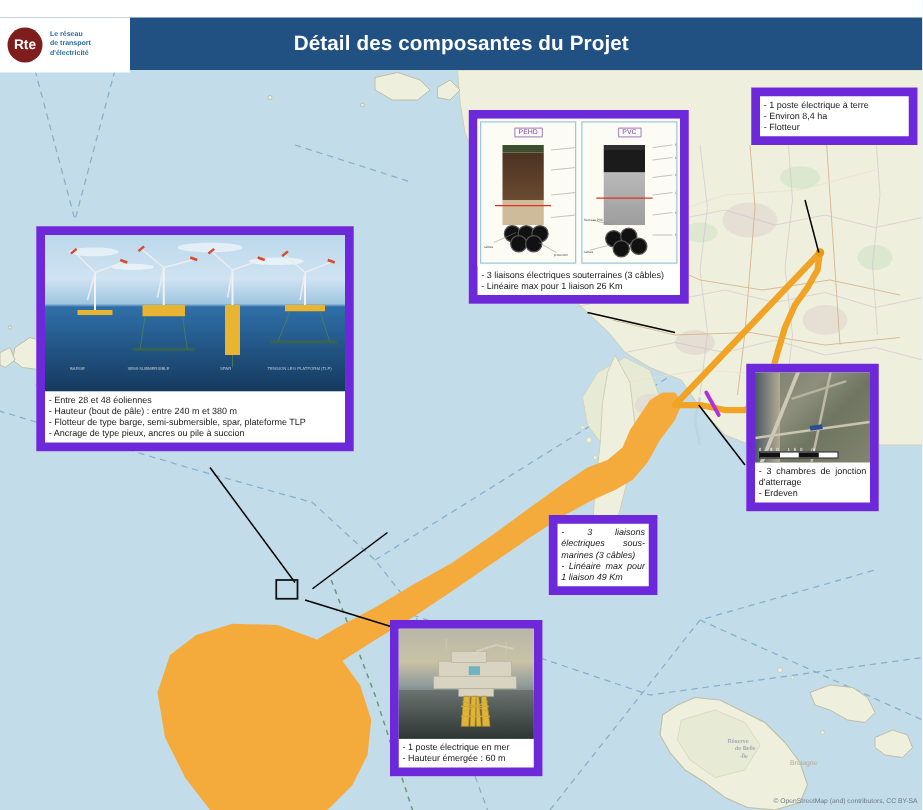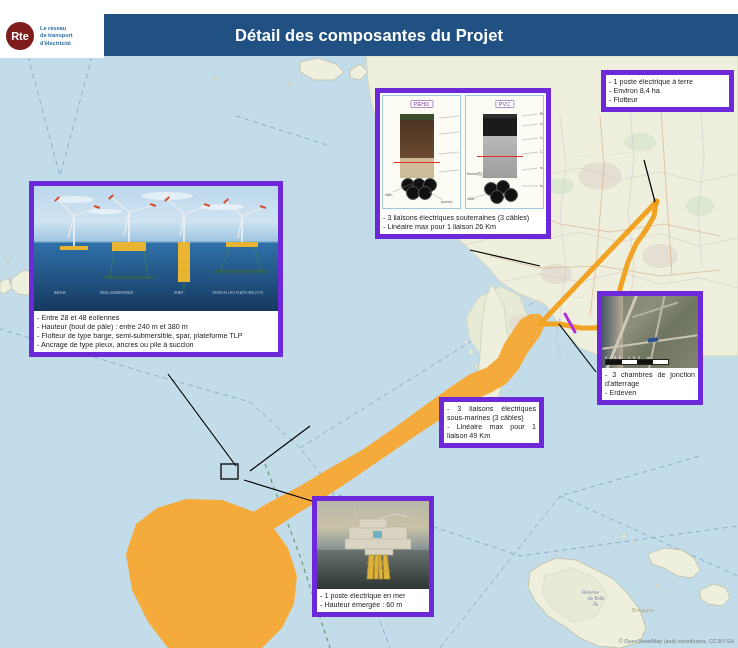--- a/index.html
+++ b/index.html
@@ -14,21 +14,21 @@
   #header{position:absolute;left:0;top:14px;width:738px;height:42px;background:#215183;z-index:40;}
   #title{position:absolute;left:0;top:0;width:738px;height:42px;line-height:42px;text-align:center;
          color:#fff;font-size:16.5px;font-weight:bold;letter-spacing:.1px;}
   #logo{position:absolute;left:0;top:14px;width:104px;height:44px;background:#fff;z-index:41;
         display:flex;align-items:center;padding-left:6px;box-sizing:border-box;}
   #logo .circ{width:28px;height:28px;border-radius:50%;background:#7f1d1d;flex:0 0 auto;
         display:flex;align-items:center;justify-content:center;color:#fff;font-size:11px;font-weight:bold;}
   #logo .ltxt{margin-left:6px;color:#2b6ca3;font-size:5.6px;line-height:7.4px;font-weight:bold;}
 
   
-  .box{position:absolute;background:#fff;border:5px solid #6d28d9;box-sizing:border-box;z-index:30;}
+  .box{position:absolute;background:#fff;border:7px solid #6d28d9;box-sizing:border-box;z-index:30;}
   .box .cap{display:block;padding:2px 3px 3px 3px;font-size:7.2px;line-height:9.1px;color:#1a1a1a;}
   .box .cap span{display:block;white-space:nowrap;}
   .just .cap span{white-space:normal;text-align:justify;text-align-last:left;}
   .photo{display:block;width:100%;position:relative;overflow:hidden;}
 
   
   #b-wind{left:29px;top:181px;width:254px;}
   #wind-img{height:125px;background:linear-gradient(#bcd8ec 0%,#cfe3f2 28%,#9fc6e0 44%,#2f6fa8 46%,#1d4f80 62%,#16406c 100%);}
   #wind-img .sea{position:absolute;left:0;top:46%;width:100%;height:54%;
         background:linear-gradient(#2f6fa8,#15395f);}
@@ -55,21 +55,21 @@
   #land-img{height:72px;background:linear-gradient(135deg,#7c7f6e 0%,#8d8f7c 35%,#6e7560 60%,#82846f 100%);}
   #land-img .beach{position:absolute;left:0;top:0;width:22%;height:100%;
         background:linear-gradient(90deg,#4a5964,#b3ab94);}
   #land-img .road{position:absolute;background:#b9b6a6;}
   #land-img .scalebar{position:absolute;left:3px;bottom:3px;height:4px;width:62px;background:#fff;border:1px solid #222;}
   #land-img .scalebar i{position:absolute;top:0;height:100%;background:#111;}
   #land-img .sctxt{position:absolute;bottom:8px;left:3px;font-size:3.6px;color:#fff;letter-spacing:3px;}
 
   
   #b-poste{left:601px;top:70px;width:133px;}
-  #b-marin{left:439px;top:397px;width:105px;}
+  #b-marin{left:439px;top:412px;width:87px;font-style:italic;}
   .attr{position:absolute;right:4px;bottom:4px;font-size:5.4px;color:#6c7a82;z-index:35;}
 </style>
 </head>
 <body>
 
 <div id="page">
 
   <div id="map">
     <svg width="738" height="592" viewBox="0 0 738 592">
 

